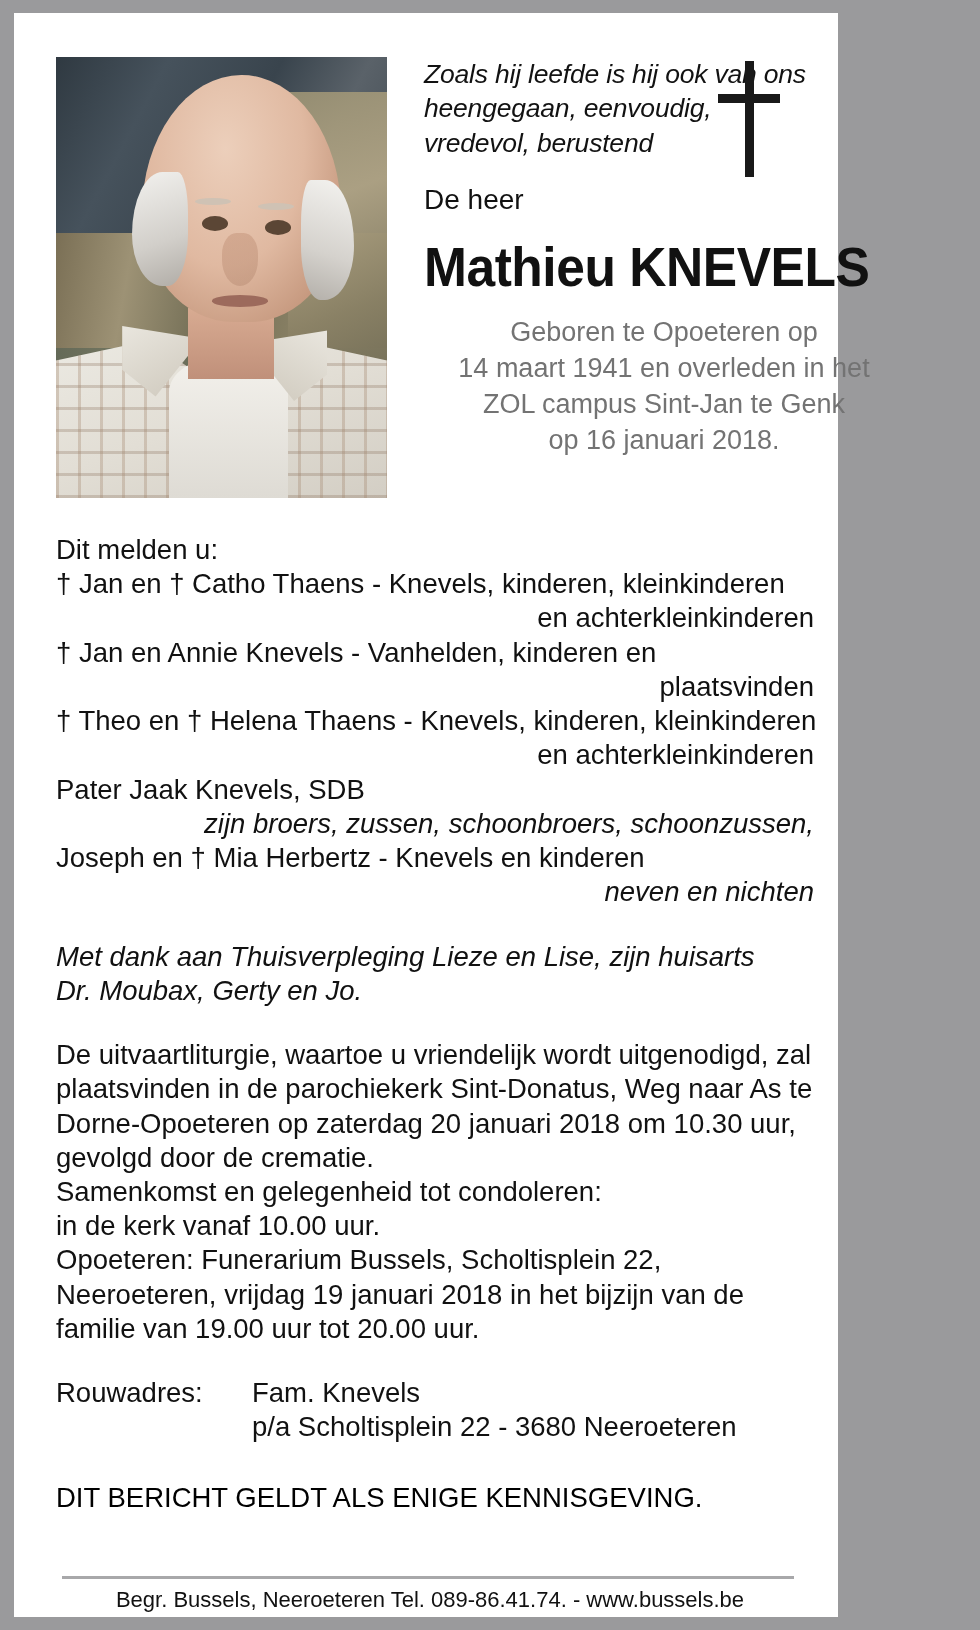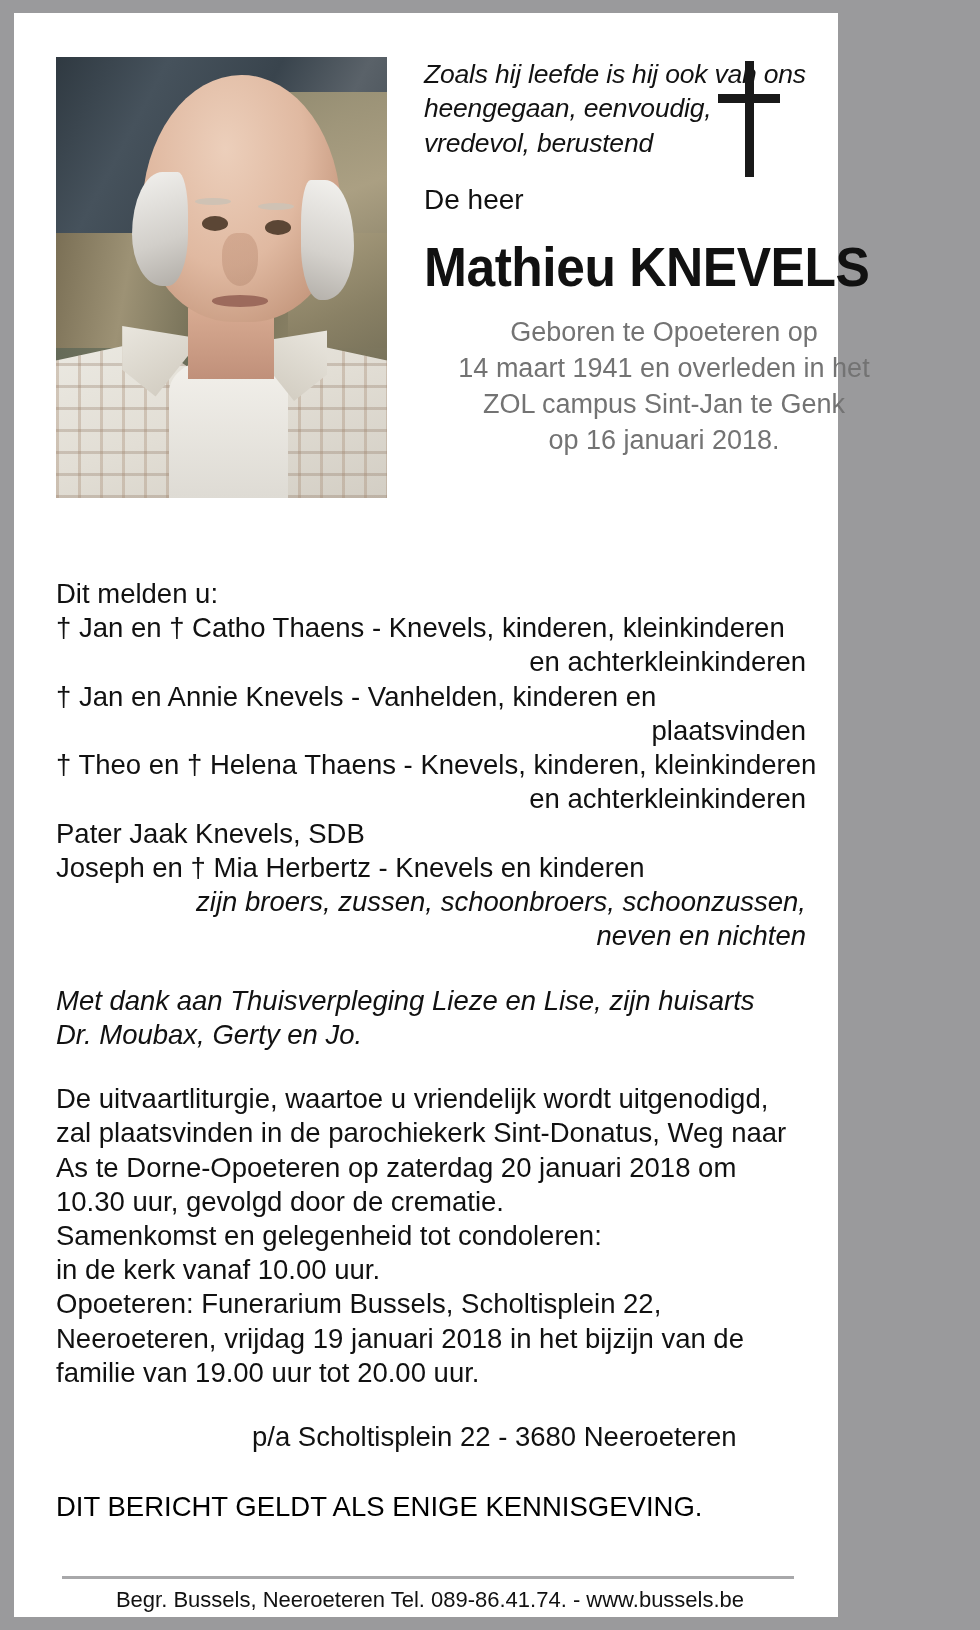--- a/index.html
+++ b/index.html
@@ -179,23 +179,22 @@
     font-size: 27px;
     line-height: 1.33;
     color: #737373;
     width: 480px;
   }
 
   
   .body-area {
     position: absolute;
     left: 42px;
-    right: 32px;
+    right: 24px;
     top: 520px;
-    margin-top: 44px;
   }
   .blk { color: #111; }
   .ln {
     font-size: 27.5px;
     line-height: 1.245;
     white-space: nowrap;
   }
   .ln.ind { text-align: right; }
   .ln.it { font-style: italic; }
   .gap-md { height: 30px; }
@@ -284,23 +283,23 @@
       <div class="ln">† Jan en † Catho Thaens - Knevels, kinderen, kleinkinderen</div>
       <div class="ln ind">en achterkleinkinderen</div>
 
       <div class="ln">† Jan en Annie Knevels - Vanhelden, kinderen en</div>
       <div class="ln ind">plaatsvinden</div>
 
       <div class="ln">† Theo en † Helena Thaens - Knevels, kinderen, kleinkinderen</div>
       <div class="ln ind">en achterkleinkinderen</div>
 
       <div class="ln">Pater Jaak Knevels, SDB</div>
+      <div class="ln ind it">zijn broers, zussen, schoonbroers, schoonzussen,</div>
+
       <div class="ln">Joseph en † Mia Herbertz - Knevels en kinderen</div>
-
-      <div class="ln ind it">zijn broers, zussen, schoonbroers, schoonzussen,</div>
       <div class="ln ind it">neven en nichten</div>
     </div>
 
     <div class="gap-md"></div>
 
     <div class="blk">
       <div class="ln it">Met dank aan Thuisverpleging Lieze en Lise, zijn huisarts</div>
       <div class="ln it">Dr. Moubax, Gerty en Jo.</div>
     </div>
 
@@ -312,20 +311,24 @@
       <div class="ln">in de kerk vanaf 10.00 uur.</div>
       <div class="ln">Opoeteren: Funerarium Bussels, Scholtisplein 22,</div>
       <div class="ln">Neeroeteren, vrijdag 19 januari 2018 in het bijzijn van de</div>
       <div class="ln">familie van 19.00 uur tot 20.00 uur.</div>
     </div>
 
     <div class="gap-md"></div>
 
     <div class="blk">
       <div class="rouwadres-row">
+        <div class="rouwadres-label">Rouwadres:</div>
+        <div>Fam. Knevels</div>
+      </div>
+      <div class="rouwadres-row">
         <div class="rouwadres-label"></div>
         <div>p/a Scholtisplein 22 - 3680 Neeroeteren</div>
       </div>
     </div>
 
     <div class="gap-lg"></div>
 
     <div class="ln">DIT BERICHT GELDT ALS ENIGE KENNISGEVING.</div>
   </div>
 

